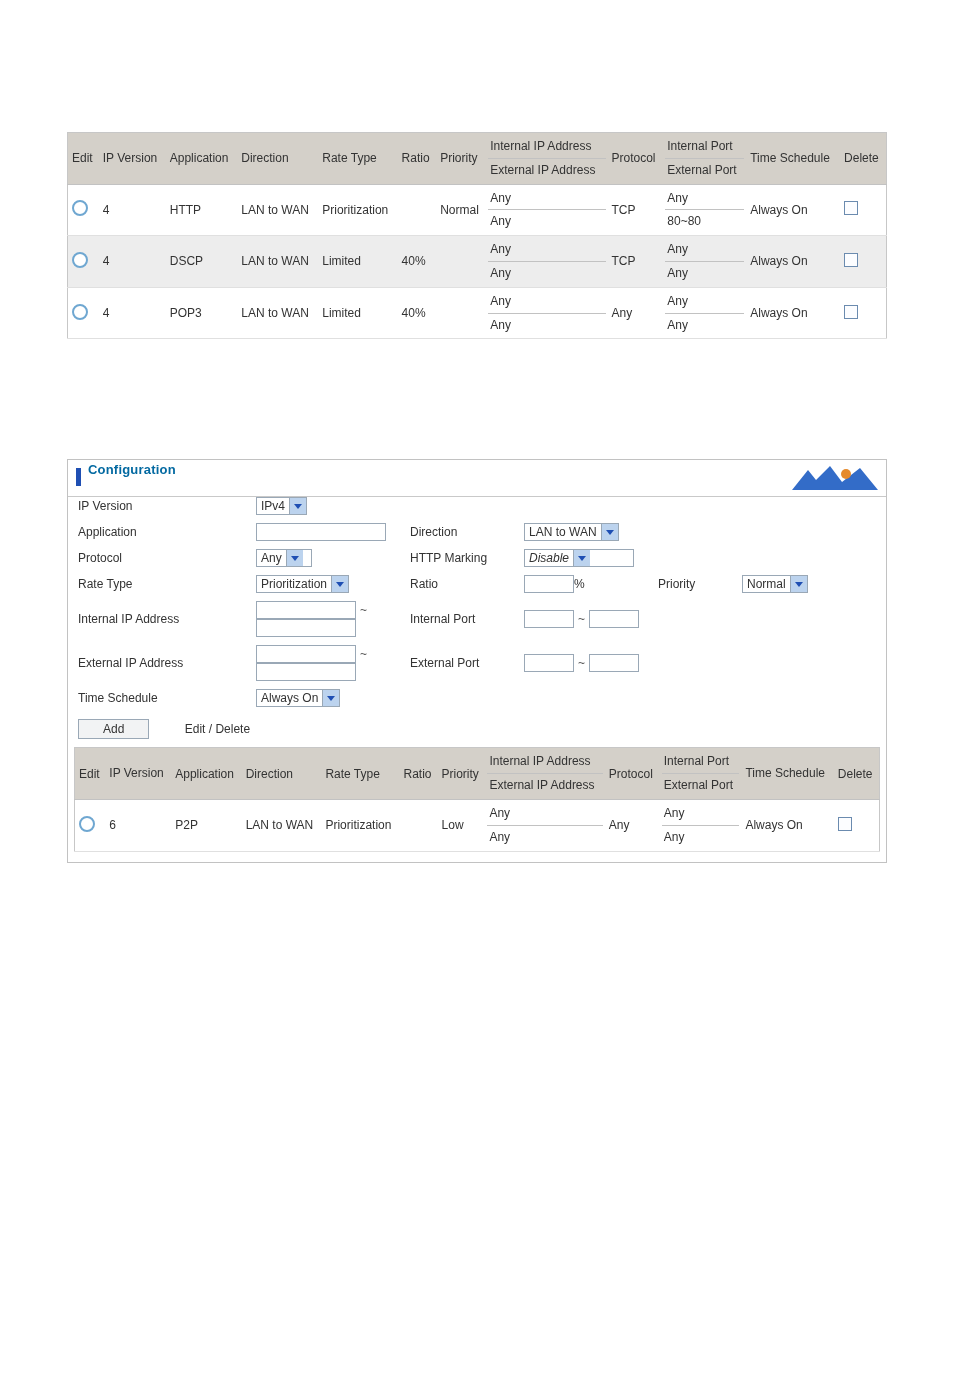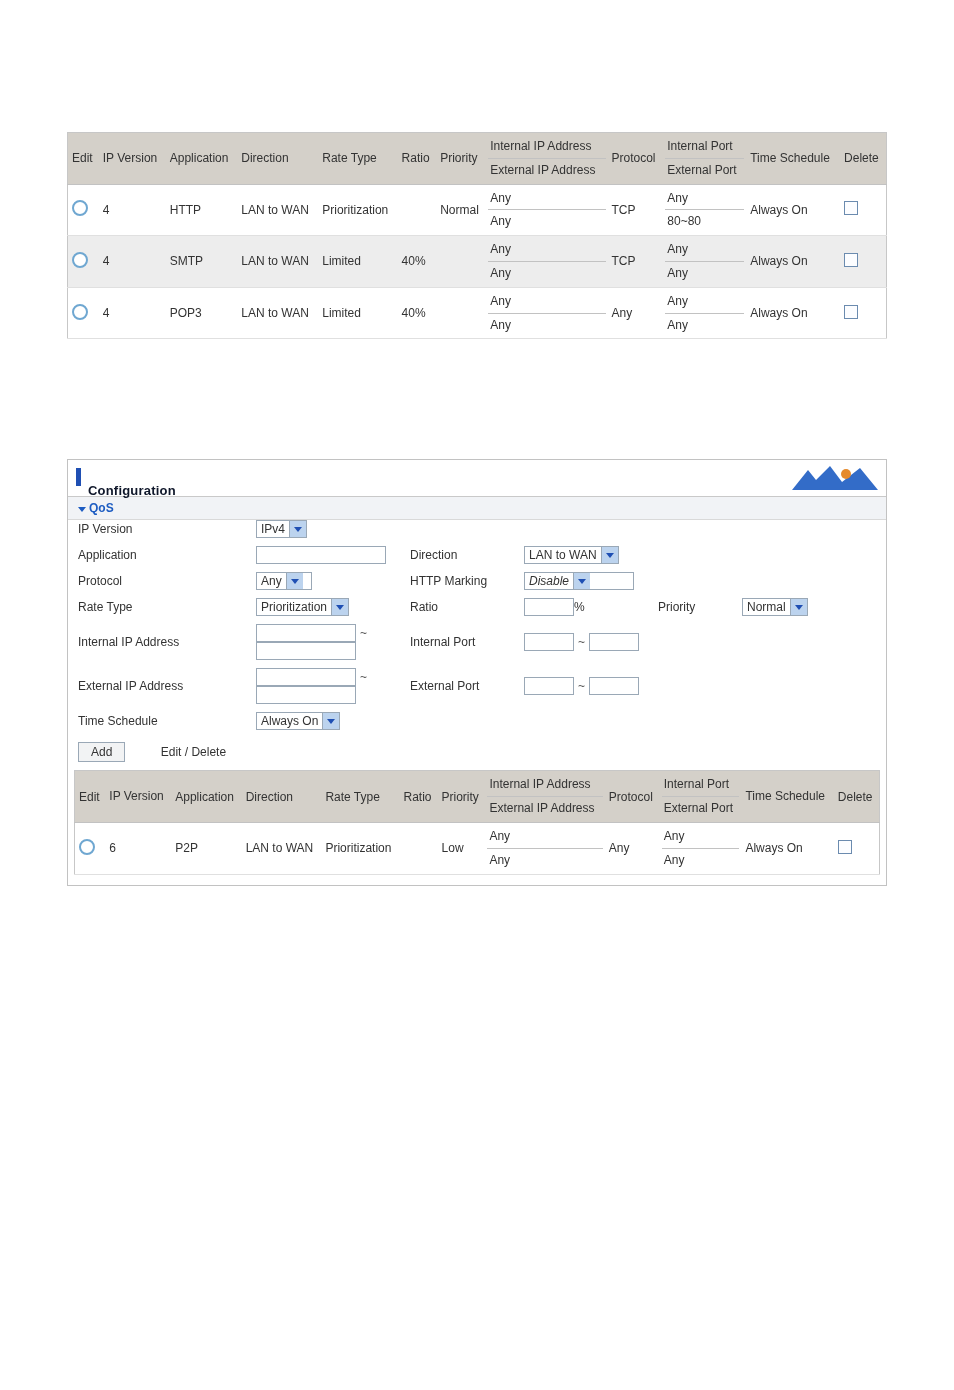--- a/index.html
+++ b/index.html
@@ -12,40 +12,40 @@
   table.qos .stack{line-height:1.4;white-space:nowrap;}
   table.qos .diver{border-top:1px solid #c2c2c2;margin:3px -2px;}
   table.qos tbody tr td{border-bottom:1px solid #e0e0e0;}
   table.qos tbody tr.alt td{background:#ededed;}
   .radio{display:inline-block;width:12px;height:12px;border:2px solid #6fa7d1;border-radius:50%;background:#fff;}
   .chk{display:inline-block;width:12px;height:12px;border:1px solid #6b8baf;background:#fcfdff;}
   
   .panel{margin:120px 67px 0 67px;border:1px solid #c2c2c2;background:#fff;position:relative;}
   .panel-head{position:relative;height:36px;border-bottom:1px solid #c9c9c9;}
   .panel-head .accent{position:absolute;left:8px;top:8px;width:5px;height:18px;background:#1f4fb3;}
-  .panel-head .title{position:absolute;left:20px;top:23px;font-size:13px;color:#0f172a;font-weight:bold;letter-spacing:.2px;}
+  .panel-head .title{position:absolute;left:20px;top:2px;font-size:13px;color:#0369a1;font-weight:bold;letter-spacing:.2px;}
   .panel-head .logo{position:absolute;right:6px;top:4px;}
   .sub-bar{background:#f1f3f6;border-bottom:1px solid #d9d9d9;padding:4px 10px;color:#1d5cc2;font-weight:bold;}
   .sub-bar .caret{display:inline-block;vertical-align:middle;border-top:5px solid #1d5cc2;border-left:4px solid transparent;border-right:4px solid transparent;margin-right:3px;}
   .ratio-bar{padding:6px 10px;font-weight:bold;color:#333;border-bottom:1px solid #e6e6e6;}
   .ratio-bar span.gap{display:inline-block;width:18px;}
   .params-title{padding:6px 10px;font-weight:bold;color:#333;}
   
   .form-grid{display:grid;grid-template-columns:178px 1fr;padding:0 10px 4px 10px;row-gap:8px;column-gap:0;}
   .form-grid .lbl{color:#333;display:flex;align-items:center;}
   .form-grid .ctrl{display:flex;align-items:flex-start;gap:4px;}
   .form-grid .row2{display:grid;grid-template-columns:150px 110px 1fr;align-items:center;}
   .form-grid .row3{display:grid;grid-template-columns:150px 110px 130px 80px 110px;align-items:center;}
   .input-t{height:18px;border:1px solid #9aa8b6;background:#fff;padding:0 3px;font-size:12px;box-sizing:border-box;} .w100{width:100px;} .w130{width:130px;} .w50{width:50px;}
   .sel{display:inline-flex;align-items:center;height:18px;border:1px solid #9aa8b6;background:#fff;font-size:12px;box-sizing:border-box;}
   .sel span{padding:0 4px;white-space:nowrap;}
   .sel .dd{width:16px;height:100%;background:#bcd3ee;border-left:1px solid #9aa8b6;position:relative;}
   .sel .dd:after{content:"";position:absolute;left:4px;top:6px;border-top:5px solid #1f4fb3;border-left:4px solid transparent;border-right:4px solid transparent;}
   .tilde{padding:0 4px;color:#555;}
-  .btn{display:inline-block;height:20px;line-height:18px;border:1px solid #9aa8b6;background:#f2f3f4;padding:0 12px;font-size:12px;color:#333;cursor:pointer;box-sizing:border-box;}
+  .btn{display:inline-block;height:20px;line-height:18px;border:1px solid #9aa8b6;background:#f2f3f4;padding:0 24px;font-size:12px;color:#333;cursor:pointer;box-sizing:border-box;}
   .add-bar{padding:8px 10px;}
   .add-bar .ed{margin-left:32px;color:#333;}
   
   .inner-table-wrap{padding:0 6px 10px 6px;}
 </style>
 </head>
 <body>
 <div class="page">
 
 <div class="top-table-wrap">
@@ -91,21 +91,21 @@
             <td>TCP</td>
             <td>
               <div class="stack">Any<div class="diver"></div>80~80</div>
             </td>
             <td>Always On</td>
             <td><span class="chk"></span></td>
           </tr>
           <tr class="alt">
             <td><span class="radio"></span></td>
             <td>4</td>
-            <td>SMTP</td>
+            <td>DSCP</td>
             <td>LAN to WAN</td>
             <td>Limited</td>
             <td>40%</td>
             <td></td>
             <td>
               <div class="stack">Any<div class="diver"></div>Any</div>
             </td>
             <td>TCP</td>
             <td>
               <div class="stack">Any<div class="diver"></div>Any</div>
@@ -136,23 +136,20 @@
 </div>
 
 <div class="panel">
   <div class="panel-head">
      <div class="accent"></div>
      <div class="title">Configuration</div>
      <svg class="logo" width="90" height="28" viewBox="0 0 90 28">
         <path d="M2 26 L18 6 L26 16 L40 2 L52 18 L70 4 L88 26 Z" fill="#1d5cc2" opacity=".9"></path>
         <circle cx="56" cy="10" r="5" fill="#e58a2c"></circle>
      </svg>
-  </div>
-  <div class="sub-bar">
-     <span class="caret"></span><span>QoS</span>
   </div>
 
   <div class="form-grid">
 
      <div class="lbl">IP Version</div>
      <div class="ctrl">
         <div class="sel">
             <span>IPv4</span>
             <div class="dd"></div>
           </div>

